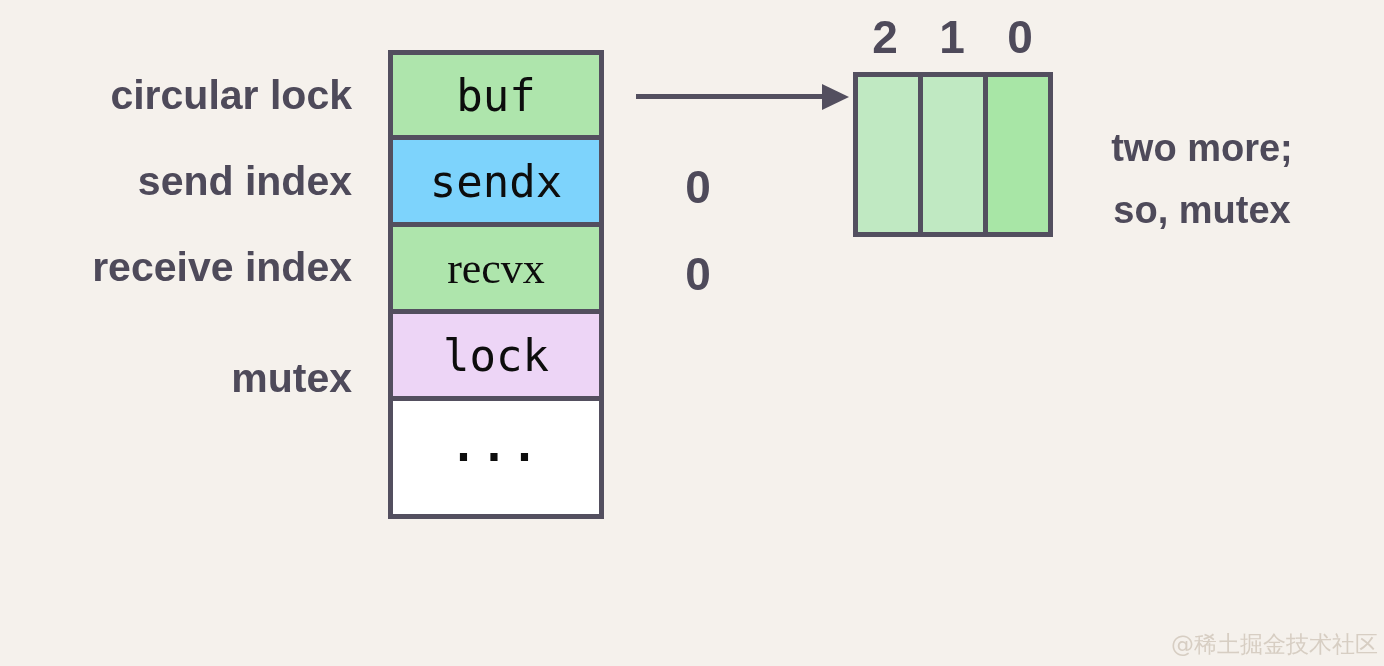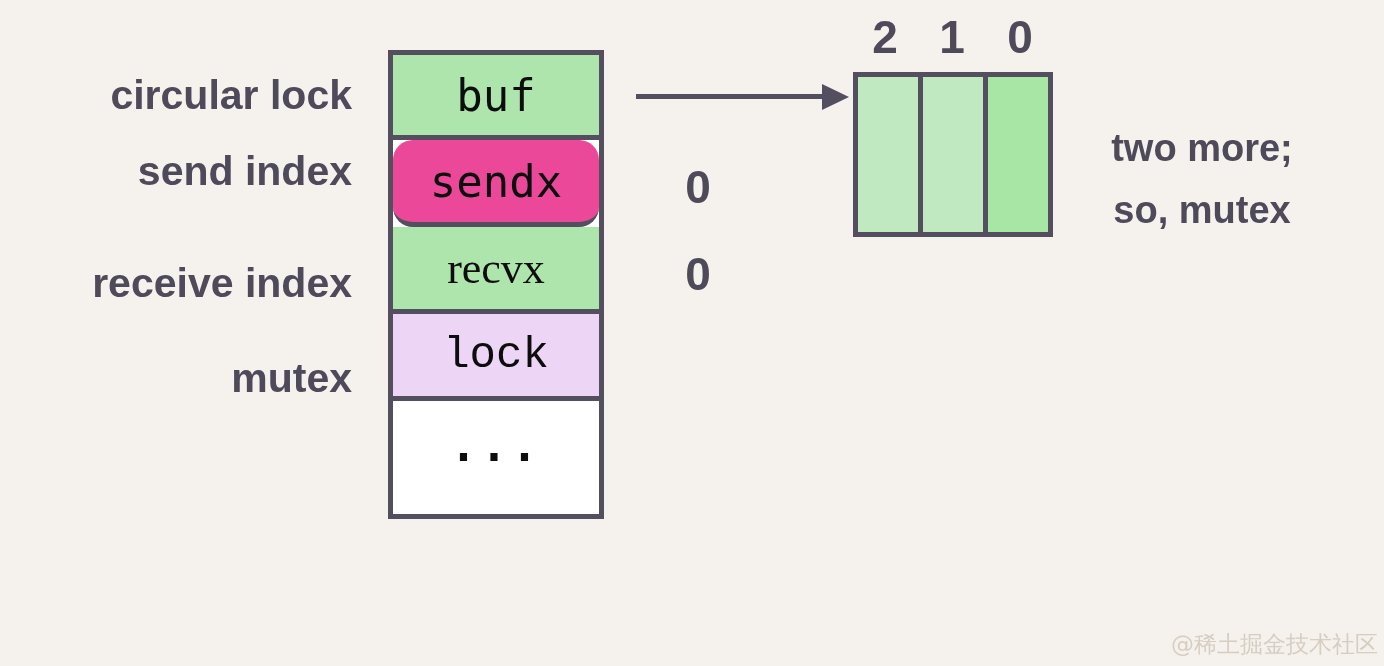--- a/index.html
+++ b/index.html
@@ -17,22 +17,22 @@
     position: absolute;
     right: 1032px;
     white-space: nowrap;
     font-size: 41px;
     font-weight: 700;
     line-height: 46px;
     color: #4E4A5A;
     text-align: right;
   }
   .lbl-buf   { top: 72px; }
-  .lbl-sendx { top: 148px; }
-  .lbl-recvx { top: 260px; }
+  .lbl-sendx { top: 158px; }
+  .lbl-recvx { top: 244px; }
   .lbl-lock  { top: 355px; }
 
   
   .struct {
     position: absolute;
     left: 388px;
     top: 50px;
     width: 216px;
     height: 469px;
     box-sizing: border-box;
@@ -163,27 +163,27 @@
 
   <div class="side-label lbl-buf">circular lock</div>
   <div class="side-label lbl-sendx">send index</div>
   <div class="side-label lbl-recvx">receive index</div>
   <div class="side-label lbl-lock">mutex</div>
 
   <div class="struct">
     <div class="row row-buf" style="background: rgb(174, 229, 172);">
       <span class="cell-text">buf</span>
     </div>
-    <div class="row row-sendx" style="background: #ec4899; border-radius: 20px;">
+    <div class="row row-sendx" style="background: #7dd3fc;">
       <span class="cell-text">sendx</span>
     </div>
     <div class="row row-recvx" style="background: rgb(174, 229, 172);">
       <span class="cell-text">recvx</span>
     </div>
-    <div class="row row-lock" style="background: rgb(237, 213, 246); font-family: Liberation Mono, monospace;">
+    <div class="row row-lock" style="background: rgb(237, 213, 246);">
       <span class="cell-text">lock</span>
     </div>
     <div class="row row-dots" style="background: rgb(255, 255, 255);">
       <span class="cell-text">...</span>
     </div>
   </div>
 
   <div class="field-value val-sendx">0</div>
   <div class="field-value val-recvx">0</div>
 

